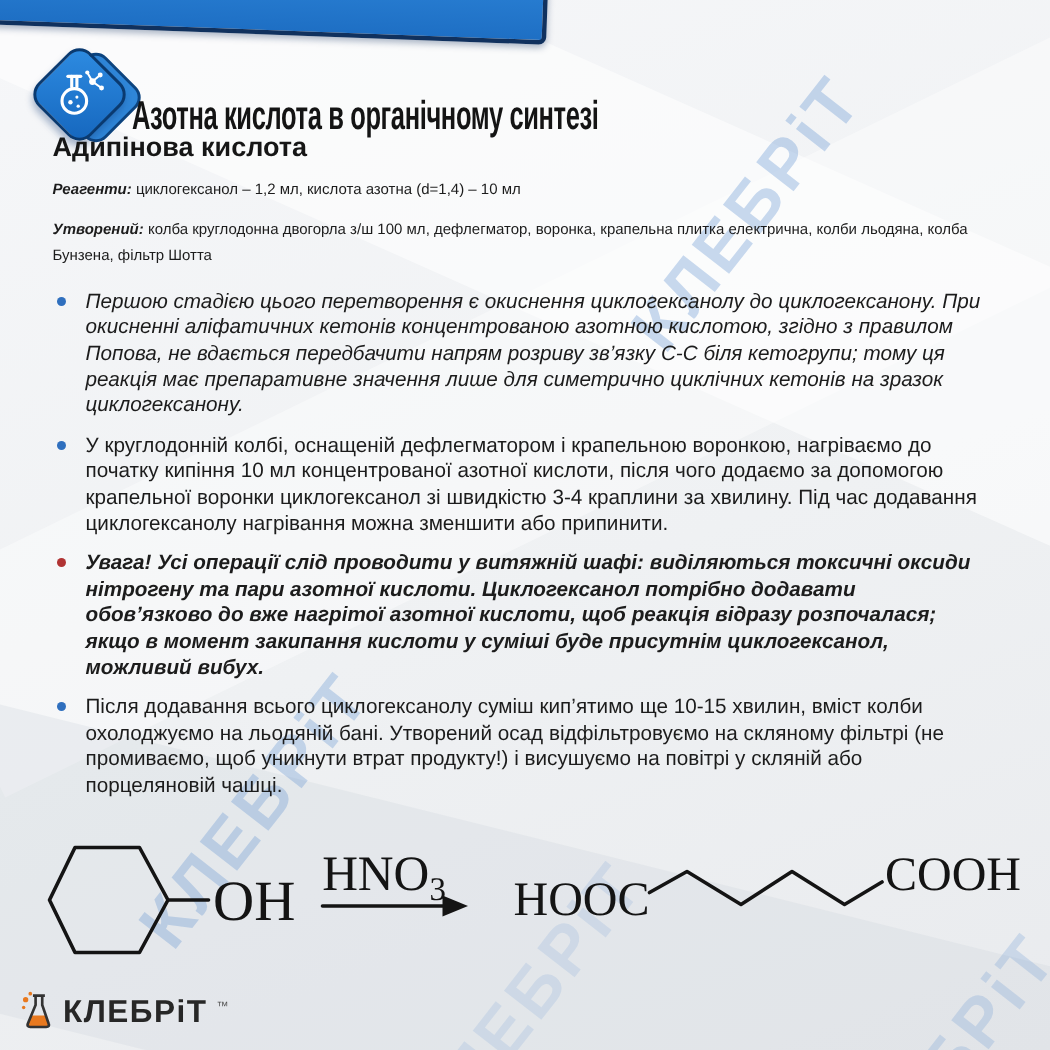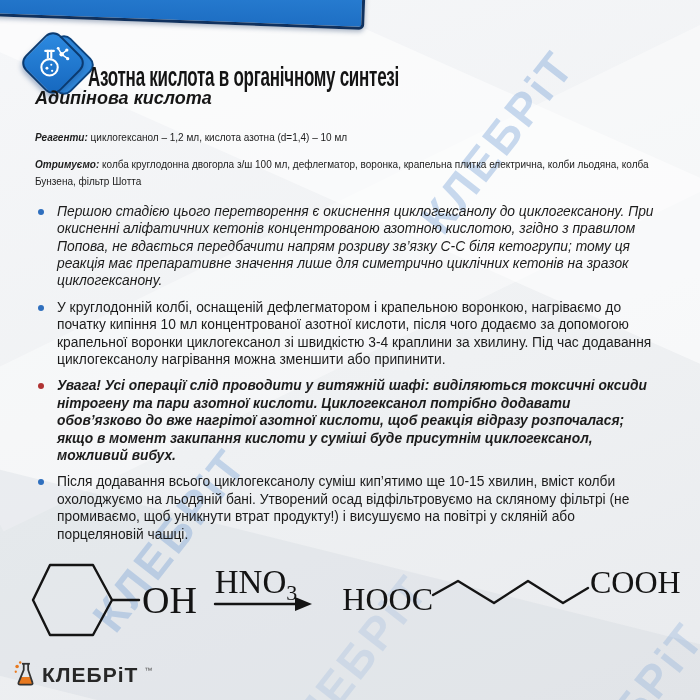--- a/index.html
+++ b/index.html
@@ -43,21 +43,21 @@
     display:flex; align-items:center; justify-content:center;
   }
   .diamond svg { transform:rotate(-45deg); }
   .page-title {
     position:absolute; left:88px; top:44px; font-size:27px; font-weight:700;
     letter-spacing:-0.4px; color:#141414; white-space:nowrap;
     transform:scaleX(0.63); transform-origin:left top;
   }
   
   .content { position:absolute; left:35px; top:88px; width:622px; }
-  .subtitle { margin:0 0 20px 0; font-size:18px; font-weight:700; font-style:italic; color:#161616; }
+  .subtitle { margin:0 0 9px 0; font-size:18px; font-weight:700; color:#161616; }
   .lead { margin:0 0 9px 0; font-size:10px; line-height:17.6px; color:#1c1c1c; }
   .lead .lbl { font-weight:700; font-style:italic; }
   .lead.equipment { margin-bottom:12px; }
   ul.steps { list-style:none; margin:0; padding:0; }
   ul.steps li { display:flex; gap:13px; margin:0 0 9px 0; font-size:13.8px; line-height:17.4px; color:#1c1c1c; }
   .dot { flex:0 0 auto; width:6px; height:6px; border-radius:50%; margin-top:6px; margin-left:3px; }
   .dot-blue { background:#2f6fbe; }
   .dot-red { background:#b03333; }
   .st-italic { font-style:italic; }
   .st-bold-italic { font-style:italic; font-weight:700; }
@@ -104,21 +104,21 @@
       </g>
     </svg>
   </div>
   <h1 class="page-title">Азотна кислота в органічному синтезі</h1>
 
   <div class="content">
     <h2 class="subtitle">Адипінова кислота</h2>
 
     <p class="lead"><span class="lbl">Реагенти:</span> <span>циклогексанол – 1,2 мл, кислота азотна (d=1,4) – 10 мл</span></p>
 
-    <p class="lead equipment"><span class="lbl">Отримуємо:</span> <span>колба круглодонна двогорла з/ш 100 мл, дефлегматор, воронка, крапельна плитка електрична, колби льодяна, колба Бунзена, фільтр Шотта</span></p>
+    <p class="lead equipment"><span class="lbl">Утворений:</span> <span>колба круглодонна двогорла з/ш 100 мл, дефлегматор, воронка, крапельна плитка електрична, колби льодяна, колба Бунзена, фільтр Шотта</span></p>
 
     <ul class="steps">
       <li>
         <span class="dot dot-blue"></span>
         <span class="st-italic">Першою стадією цього перетворення є окиснення циклогексанолу до циклогексанону. При окисненні аліфатичних кетонів концентрованою азотною кислотою, згідно з правилом Попова, не вдається передбачити напрям розриву зв’язку С-С біля кетогрупи; тому ця реакція має препаративне значення лише для симетрично циклічних кетонів на зразок циклогексанону.</span>
       </li>
       <li>
         <span class="dot dot-blue"></span>
         <span>У круглодонній колбі, оснащеній дефлегматором і крапельною воронкою, нагріваємо до початку кипіння 10 мл концентрованої азотної кислоти, після чого додаємо за допомогою крапельної воронки циклогексанол зі швидкістю 3-4 краплини за хвилину. Під час додавання циклогексанолу нагрівання можна зменшити або припинити.</span>
       </li>

